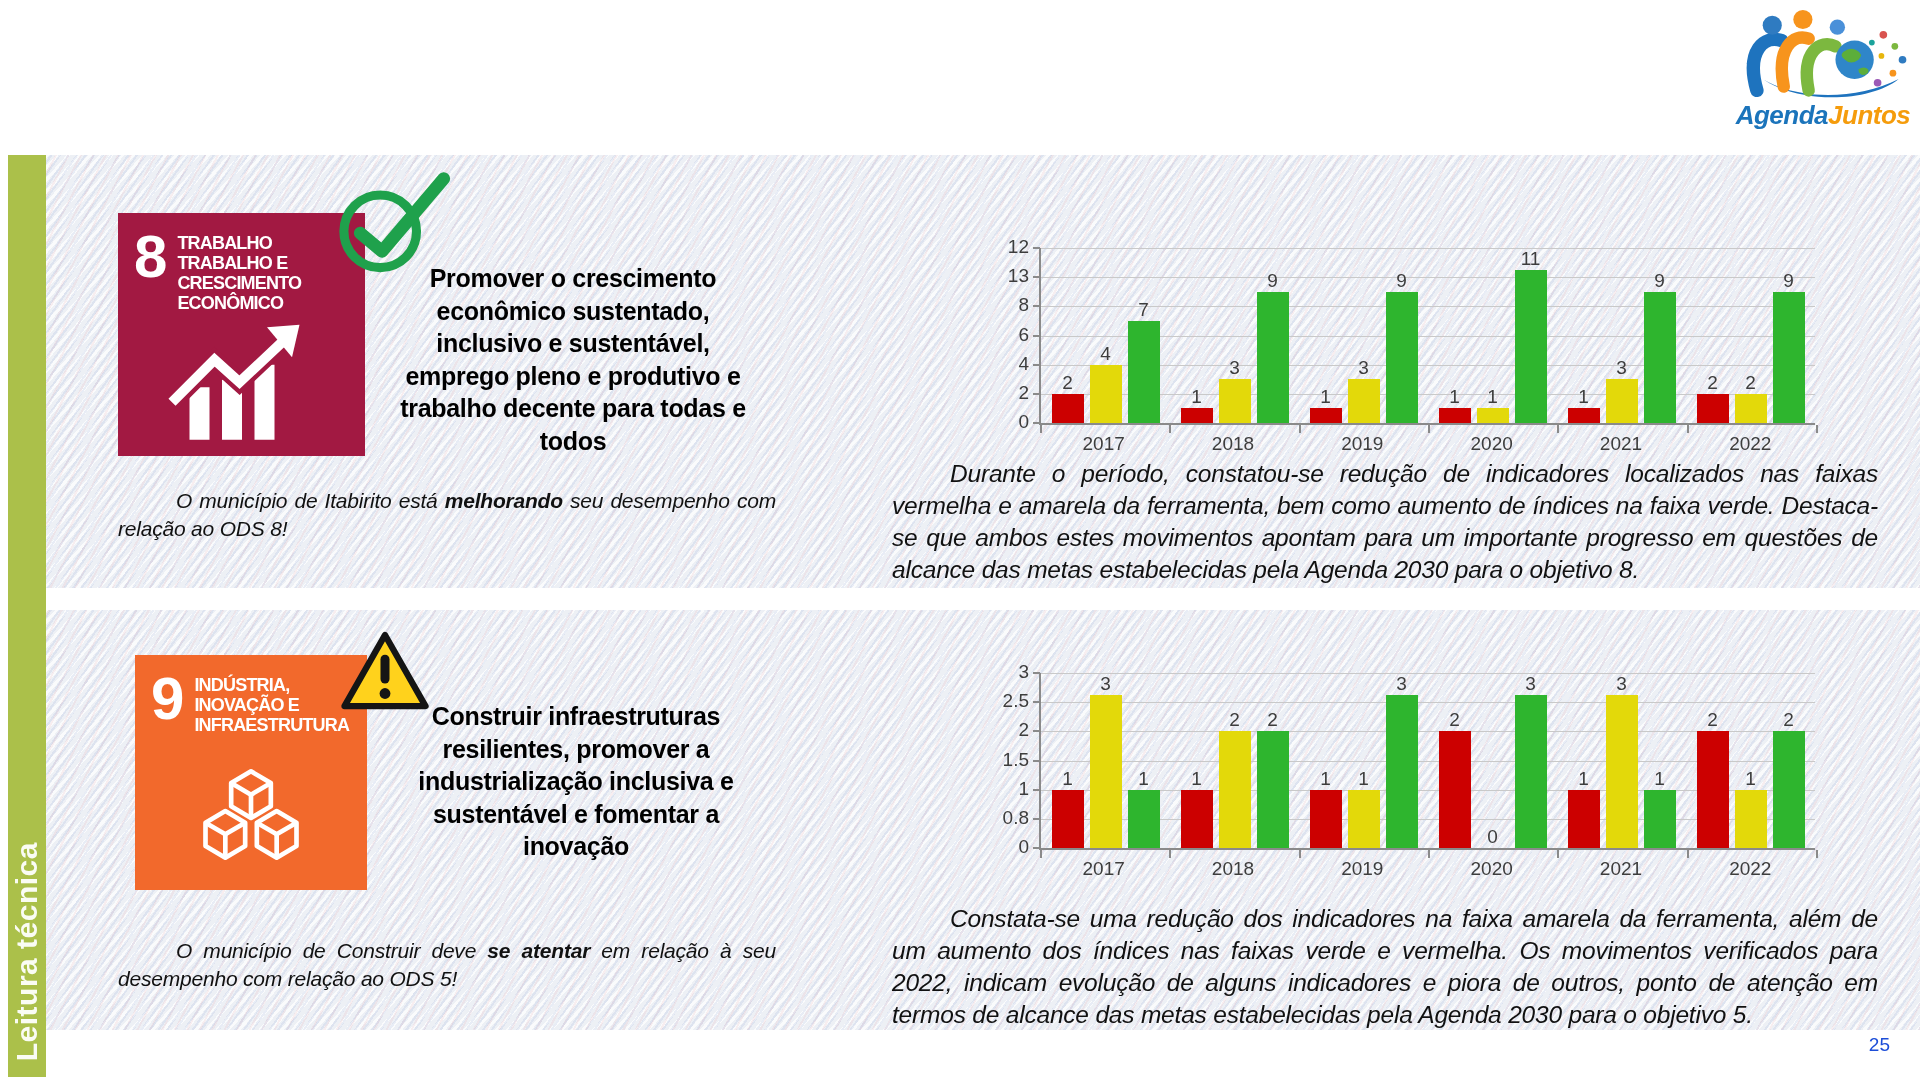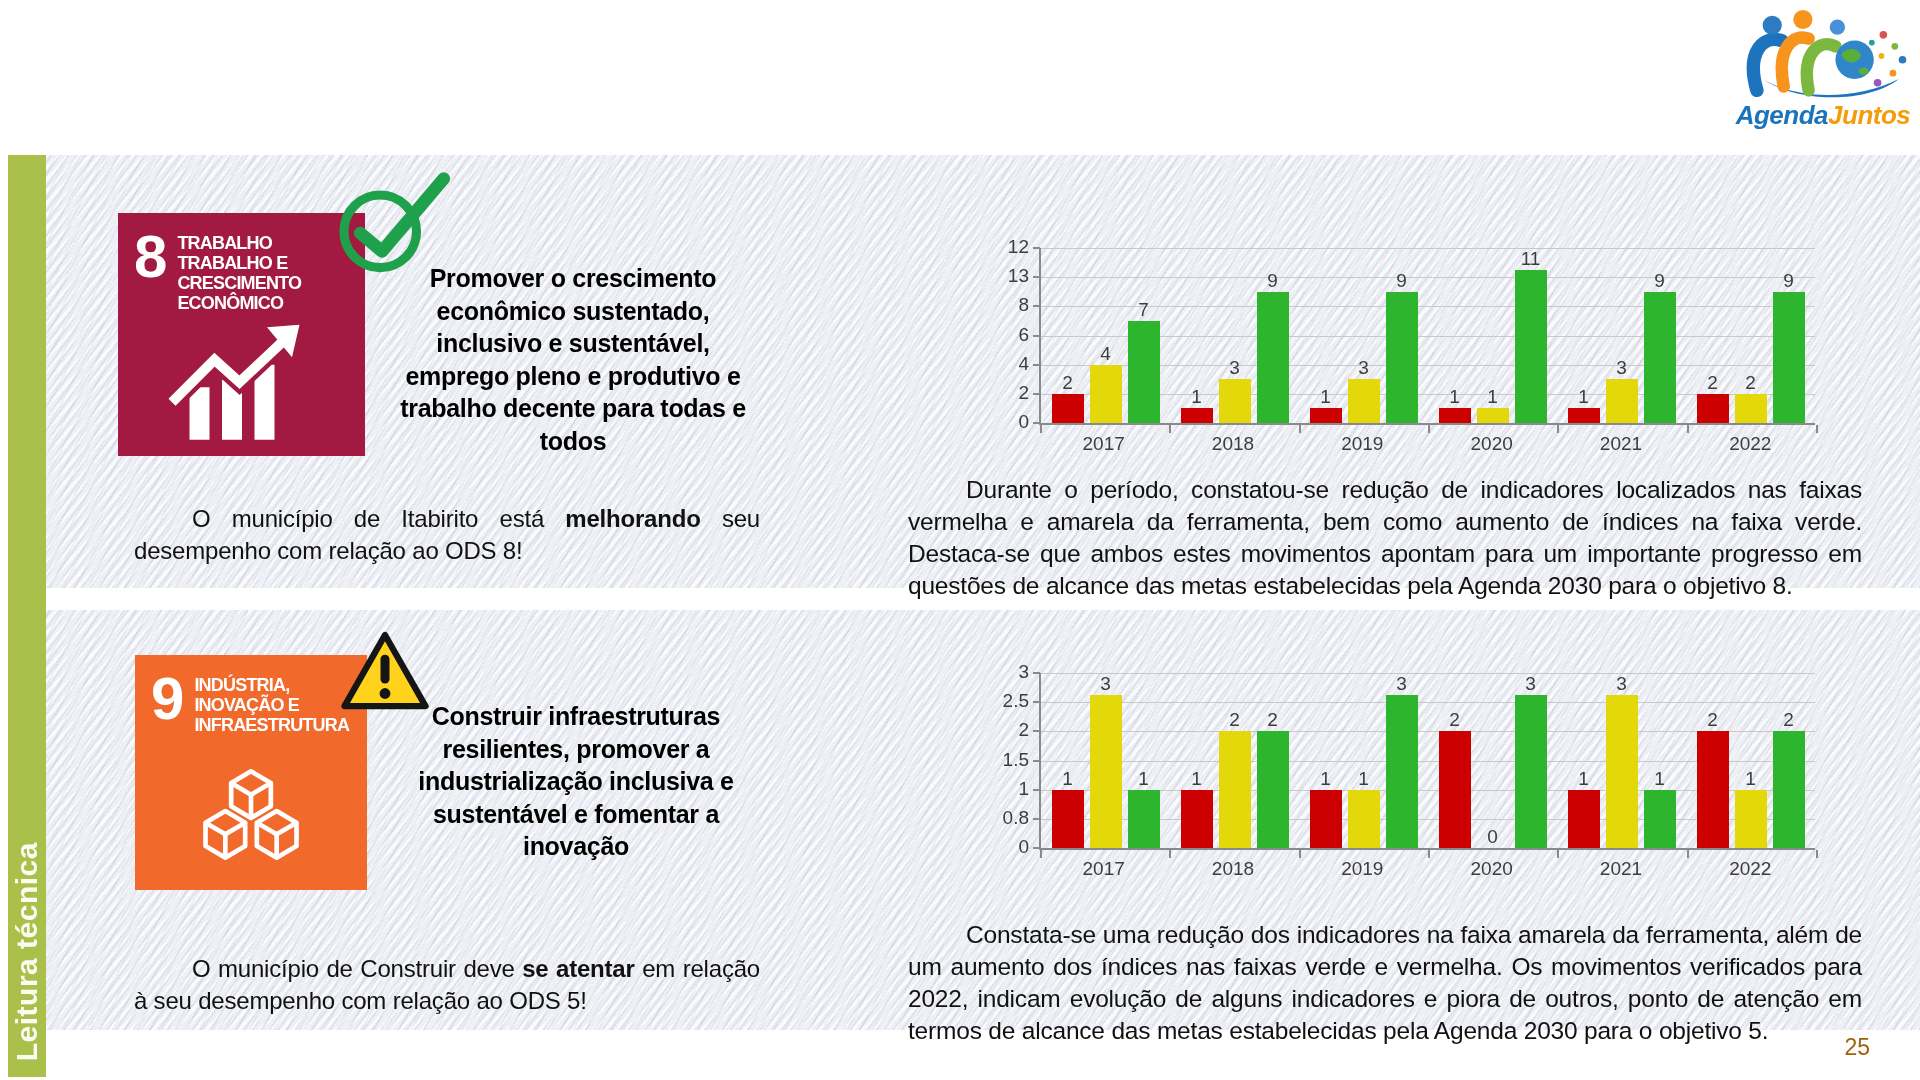--- a/index.html
+++ b/index.html
@@ -29,39 +29,39 @@
               width:175px;}
   .tile-art{margin-top:auto;display:flex;justify-content:center;}
   
   .check-icon{position:absolute;left:333px;top:166px;width:118px;height:118px;}
   .warn-icon{position:absolute;left:340px;top:625px;width:90px;height:92px;}
   
   .goal{position:absolute;font-weight:bold;font-size:25px;line-height:1.3;text-align:center;
         letter-spacing:-.3px;color:#000;}
   .goal1{left:397px;top:262px;width:352px;}
   .goal2{left:402px;top:700px;width:348px;}
-  .verdict{position:absolute;font-size:24px;line-height:1.32;text-align:justify;width:658px;
+  .verdict{position:absolute;font-size:21px;line-height:1.32;text-align:justify;width:658px;
            letter-spacing:-.2px;}
-  .verdict p,.analysis p{margin:16px;text-indent:58px;}
+  .verdict p,.analysis p{margin:0;text-indent:58px;font-style:italic;}
   .verdict1{left:118px;top:487px;}
   .verdict2{left:118px;top:937px;}
   .analysis{position:absolute;font-size:24.5px;line-height:1.3;text-align:justify;width:986px;
             letter-spacing:-.2px;}
   .analysis1{left:892px;top:458px;}
   .analysis2{left:892px;top:903px;}
   
   .chart{position:absolute;width:832px;height:232px;}
   .chart1{left:993px;top:218px;}
   .chart2{left:993px;top:643px;}
   .plot{border-left:2px solid #8a8a8a;border-bottom:2px solid #8a8a8a;box-sizing:content-box;}
   .grid{background:#c9c9c9;}
   .ytickmark,.xtickmark{background:#8a8a8a;}
   .ytick,.xtick,.vlabel{font-size:19px;color:#3d3d3d;}
   .vlabel{line-height:22px;}
-  .page-num{position:absolute;right:50px;top:1034px;font-size:23px;color:#a16207;}
+  .page-num{position:absolute;right:30px;top:1034px;font-size:19px;color:#1d4ed8;}
 </style>
 </head>
 <body>
 
 <div id="slide">
 
   <div class="bg1 texture"></div>
   <div class="bg2 texture"></div>
 
   <div class="greenbar">

